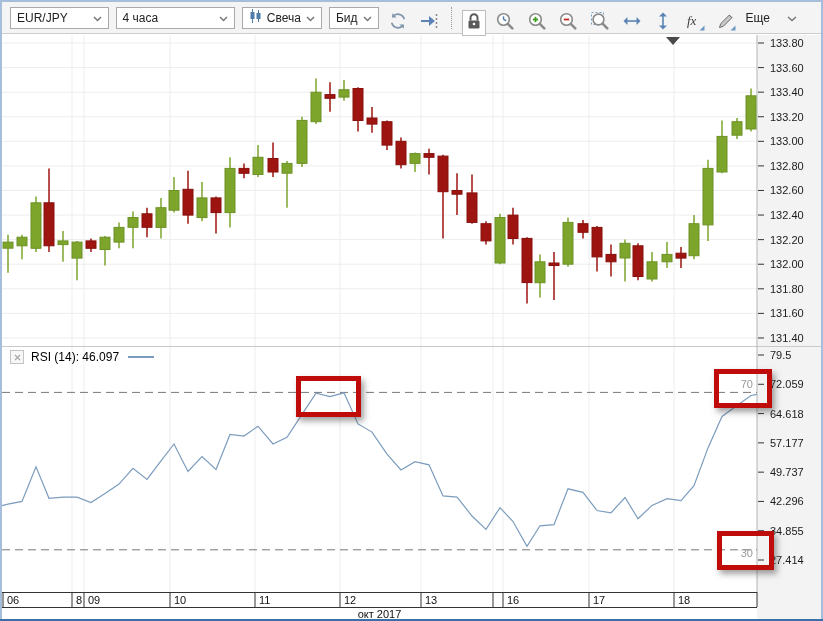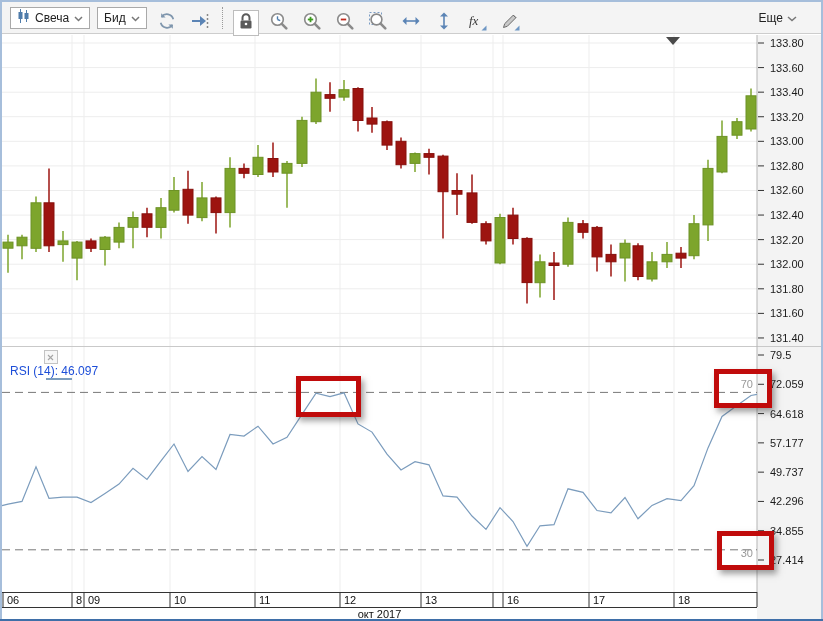--- a/index.html
+++ b/index.html
@@ -15,25 +15,25 @@
            padding:0 0 0 8px;box-sizing:border-box;font-size:12px;color:#222;z-index:5;}
   .select{background:#fff;border:1px solid #a9a9a9;height:22px;display:flex;align-items:center;
           padding:0 6px;gap:5px;box-sizing:border-box;cursor:default;}
   .select .txt{white-space:nowrap;}
   .grow1{width:104px;justify-content:space-between;}
   .grow2{width:126px;justify-content:space-between;}
   .tbtn{width:26px;height:26px;display:flex;align-items:center;justify-content:center;
         background:transparent;border:1px solid transparent;padding:0;margin-top:10px;}
   .tbtn.pressed{background:#fff;border:1px solid #bdbdbd;}
   .dotsep{width:1px;height:22px;border-left:1px dotted #9a9a9a;margin:0 2px;}
-  .more{margin-left:auto;margin-right:24px;display:flex;align-items:center;gap:4px;}
+  .more{margin-left:auto;margin-right:24px;display:flex;align-items:center;gap:17px;}
 
   
   .rsi-legend{position:absolute;left:10px;top:350px;display:flex;align-items:center;
-              font-size:12px;color:#1d4ed8;z-index:4;flex-direction:column;}
+              font-size:12px;color:#000000;z-index:4;}
   .closebox{width:12px;height:12px;border:1px solid #c3c3c3;background:#f7f7f7;
             display:inline-flex;align-items:center;justify-content:center;margin-right:7px;}
   .linesample{display:inline-block;width:26px;border-top:2px solid #7b9cbd;margin-left:9px;}
 
   
   .anno{position:absolute;border:5px solid #c00b0b;box-sizing:border-box;
         box-shadow:3px 4px 6px rgba(70,70,70,.5);z-index:6;background:transparent;}
 </style>
 </head>
 <body>
@@ -251,20 +251,32 @@
       <line x1="674" y1="592" x2="674" y2="607" stroke="#333"></line>
       <text x="678" y="604" text-anchor="start" class="dat">18</text>
       <line x1="757" y1="592" x2="757" y2="607" stroke="#333"></line>
       <text x="379.5" y="618" text-anchor="middle" class="dat">окт 2017</text>
       <path d="M666 37 L680 37 L673 45 Z" fill="#4a4a4a"></path>
       <rect x="1" y="1" width="821" height="619" fill="none" stroke="#a6bedb" stroke-width="2"></rect>
       <line x1="0" y1="620" x2="823" y2="620" stroke="#3f6fa8" stroke-width="2"></line>
     </svg>
 
   <div class="toolbar">
+    <div class="select grow1">
+      <span class="txt">EUR/JPY</span>
+      <span><svg width="9" height="6">
+            <path d="M1 1l3.5 3.5L8 1" stroke="#777" stroke-width="1.5" fill="none"></path>
+          </svg></span>
+    </div>
+    <div class="select grow2">
+      <span class="txt">4 часа</span>
+      <span><svg width="9" height="6">
+            <path d="M1 1l3.5 3.5L8 1" stroke="#777" stroke-width="1.5" fill="none"></path>
+          </svg></span>
+    </div>
     <div class="select">
       <span><svg width="13" height="16">
             <line x1="3.5" y1="1" x2="3.5" y2="15" stroke="#4f7cab"></line>
             <rect x="1.5" y="4" width="4" height="7" fill="#4f7cab"></rect>
             <line x1="9.5" y1="2" x2="9.5" y2="14" stroke="#4f7cab"></line>
             <rect x="7.5" y="5" width="4" height="6" fill="#4f7cab"></rect>
           </svg></span>
       <span class="txt">Свеча</span>
       <span><svg width="9" height="6">
             <path d="M1 1l3.5 3.5L8 1" stroke="#777" stroke-width="1.5" fill="none"></path>

